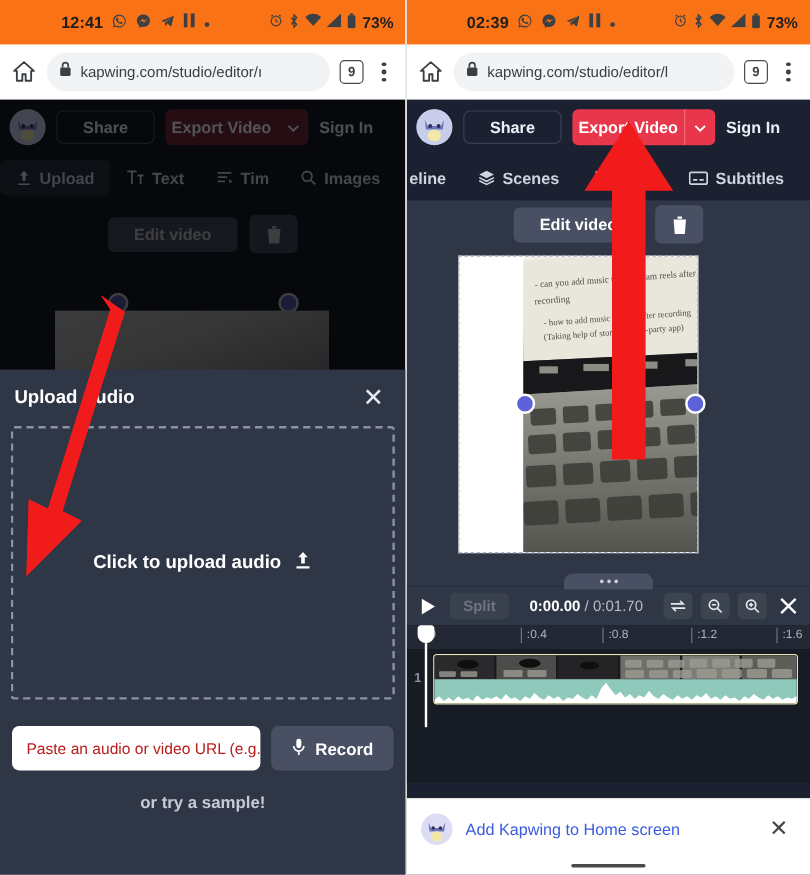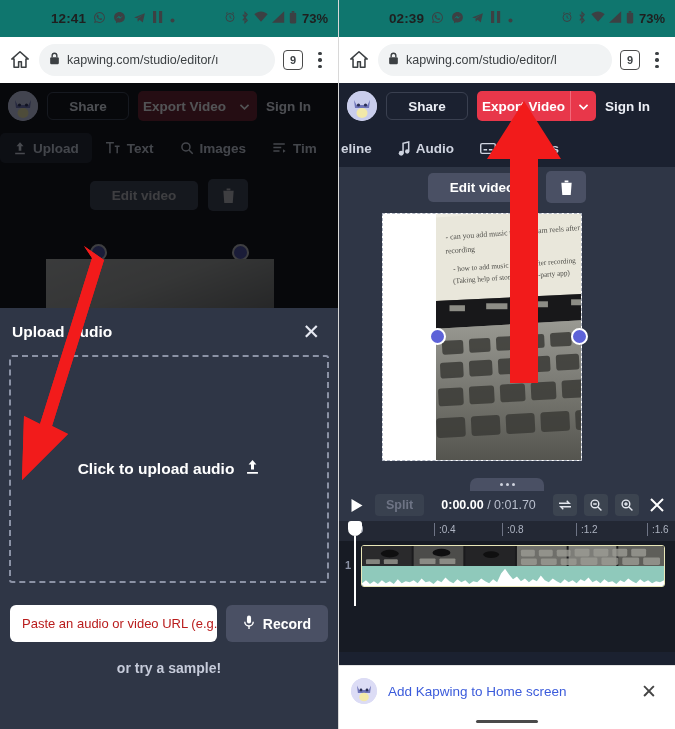--- a/index.html
+++ b/index.html
@@ -9,21 +9,21 @@
     background:#ffffff;
     overflow:hidden;
   }
   .screens { display:flex; width:675px; height:729px; }
   .screen { position:relative; overflow:hidden; background:#fff; }
   .screen.left { width:338px; height:729px; }
   .screen.right { width:337px; height:729px; border-left:1px solid #d8d8d8; }
 
   
   .statusbar {
-    height:37px; background:#0f766e; display:flex; align-items:center;
+    height:37px; background:#f97316; display:flex; align-items:center;
     font-size:13.5px; color:#1f1f1f; font-weight:700; position:relative;text-decoration:underline;
   }
   .sb-time { position:absolute; left:50%; transform:translateX(-50%);
              display:flex; align-items:center; gap:7px; margin-left:-56px; }
   .sb-time .t { font-size:13.5px; letter-spacing:.1px; }
   .sb-right { position:absolute; right:10px; display:flex; align-items:center; gap:4px; }
   .sb-right .pct { font-size:13px; font-weight:700; margin-left:1px; }
   .gi { display:inline-block; }
 
   
@@ -307,32 +307,32 @@
               </svg>
             <span>Upload</span>
           </div>
           <div class="tab">
             <svg width="16" height="14" viewBox="0 0 18 16">
                 <path d="M1 2h9M5.5 2v12M11 6h5.5M13.8 6v8" fill="none" stroke="#cfd4e0" stroke-width="1.7"></path>
               </svg>
             <span>Text</span>
           </div>
           <div class="tab">
+            <svg width="15" height="14" viewBox="0 0 16 16">
+                <path d="M1 3.5h13M1 7.5h9M1 11.5h7" stroke="#cfd4e0" stroke-width="1.7" fill="none"></path>
+                <path d="M12 9.5l3 2-3 2z" fill="#cfd4e0"></path>
+              </svg>
+            <span>Tim</span>
+          </div>
+          <div class="tab">
             <svg width="14" height="14" viewBox="0 0 16 16">
                 <circle cx="6.8" cy="6.8" r="4.6" fill="none" stroke="#cfd4e0" stroke-width="1.7"></circle>
                 <path d="M10.3 10.3L14.5 14.5" stroke="#cfd4e0" stroke-width="1.7"></path>
               </svg>
             <span>Images</span>
-          </div>
-          <div class="tab">
-            <svg width="15" height="14" viewBox="0 0 16 16">
-                <path d="M1 3.5h13M1 7.5h9M1 11.5h7" stroke="#cfd4e0" stroke-width="1.7" fill="none"></path>
-                <path d="M12 9.5l3 2-3 2z" fill="#cfd4e0"></path>
-              </svg>
-            <span>Tim</span>
           </div>
         </div>
       </div>
 
       <div class="canvas-area dimmed-more" style="height:150px; position:relative;">
         <div class="editvideo-row" style="padding-top:12px;">
           <div class="btn-editvideo">Edit video</div>
           <div class="btn-trash">
             <svg width="15" height="17" viewBox="0 0 16 18">
                 <path d="M2.5 4h11l-1 13H3.5L2.5 4zM6 1.5h4v2H6z" fill="#fff"></path>
@@ -507,20 +507,28 @@
                 <path d="M3 6l5 5 5-5" fill="none" stroke="#fff" stroke-width="2"></path>
               </svg>
           </div>
         </div>
         <div class="signin">Sign In</div>
       </div>
 
       <div class="tabsrow" style="padding-left:0;">
         <div class="tab" style="padding-left:2px;">
           <span>eline</span>
+        </div>
+        <div class="tab">
+          <svg width="15" height="14" viewBox="0 0 16 16">
+              <path d="M8 1.5L15 5 8 8.5 1 5l7-3.5z" fill="#cfd4e0"></path>
+              <path d="M1 8l7 3.5L15 8" fill="none" stroke="#cfd4e0" stroke-width="1.5"></path>
+              <path d="M1 11l7 3.5L15 11" fill="none" stroke="#cfd4e0" stroke-width="1.5"></path>
+            </svg>
+          <span>Scenes</span>
         </div>
         <div class="tab">
           <svg width="12" height="15" viewBox="0 0 12 16">
               <path d="M5 13V2.5l6-1.5v10" fill="none" stroke="#cfd4e0" stroke-width="1.6"></path>
               <circle cx="3" cy="13" r="2.6" fill="#cfd4e0"></circle>
               <circle cx="9.4" cy="11.2" r="2.3" fill="#cfd4e0"></circle>
             </svg>
           <span>Audio</span>
         </div>
         <div class="tab">

